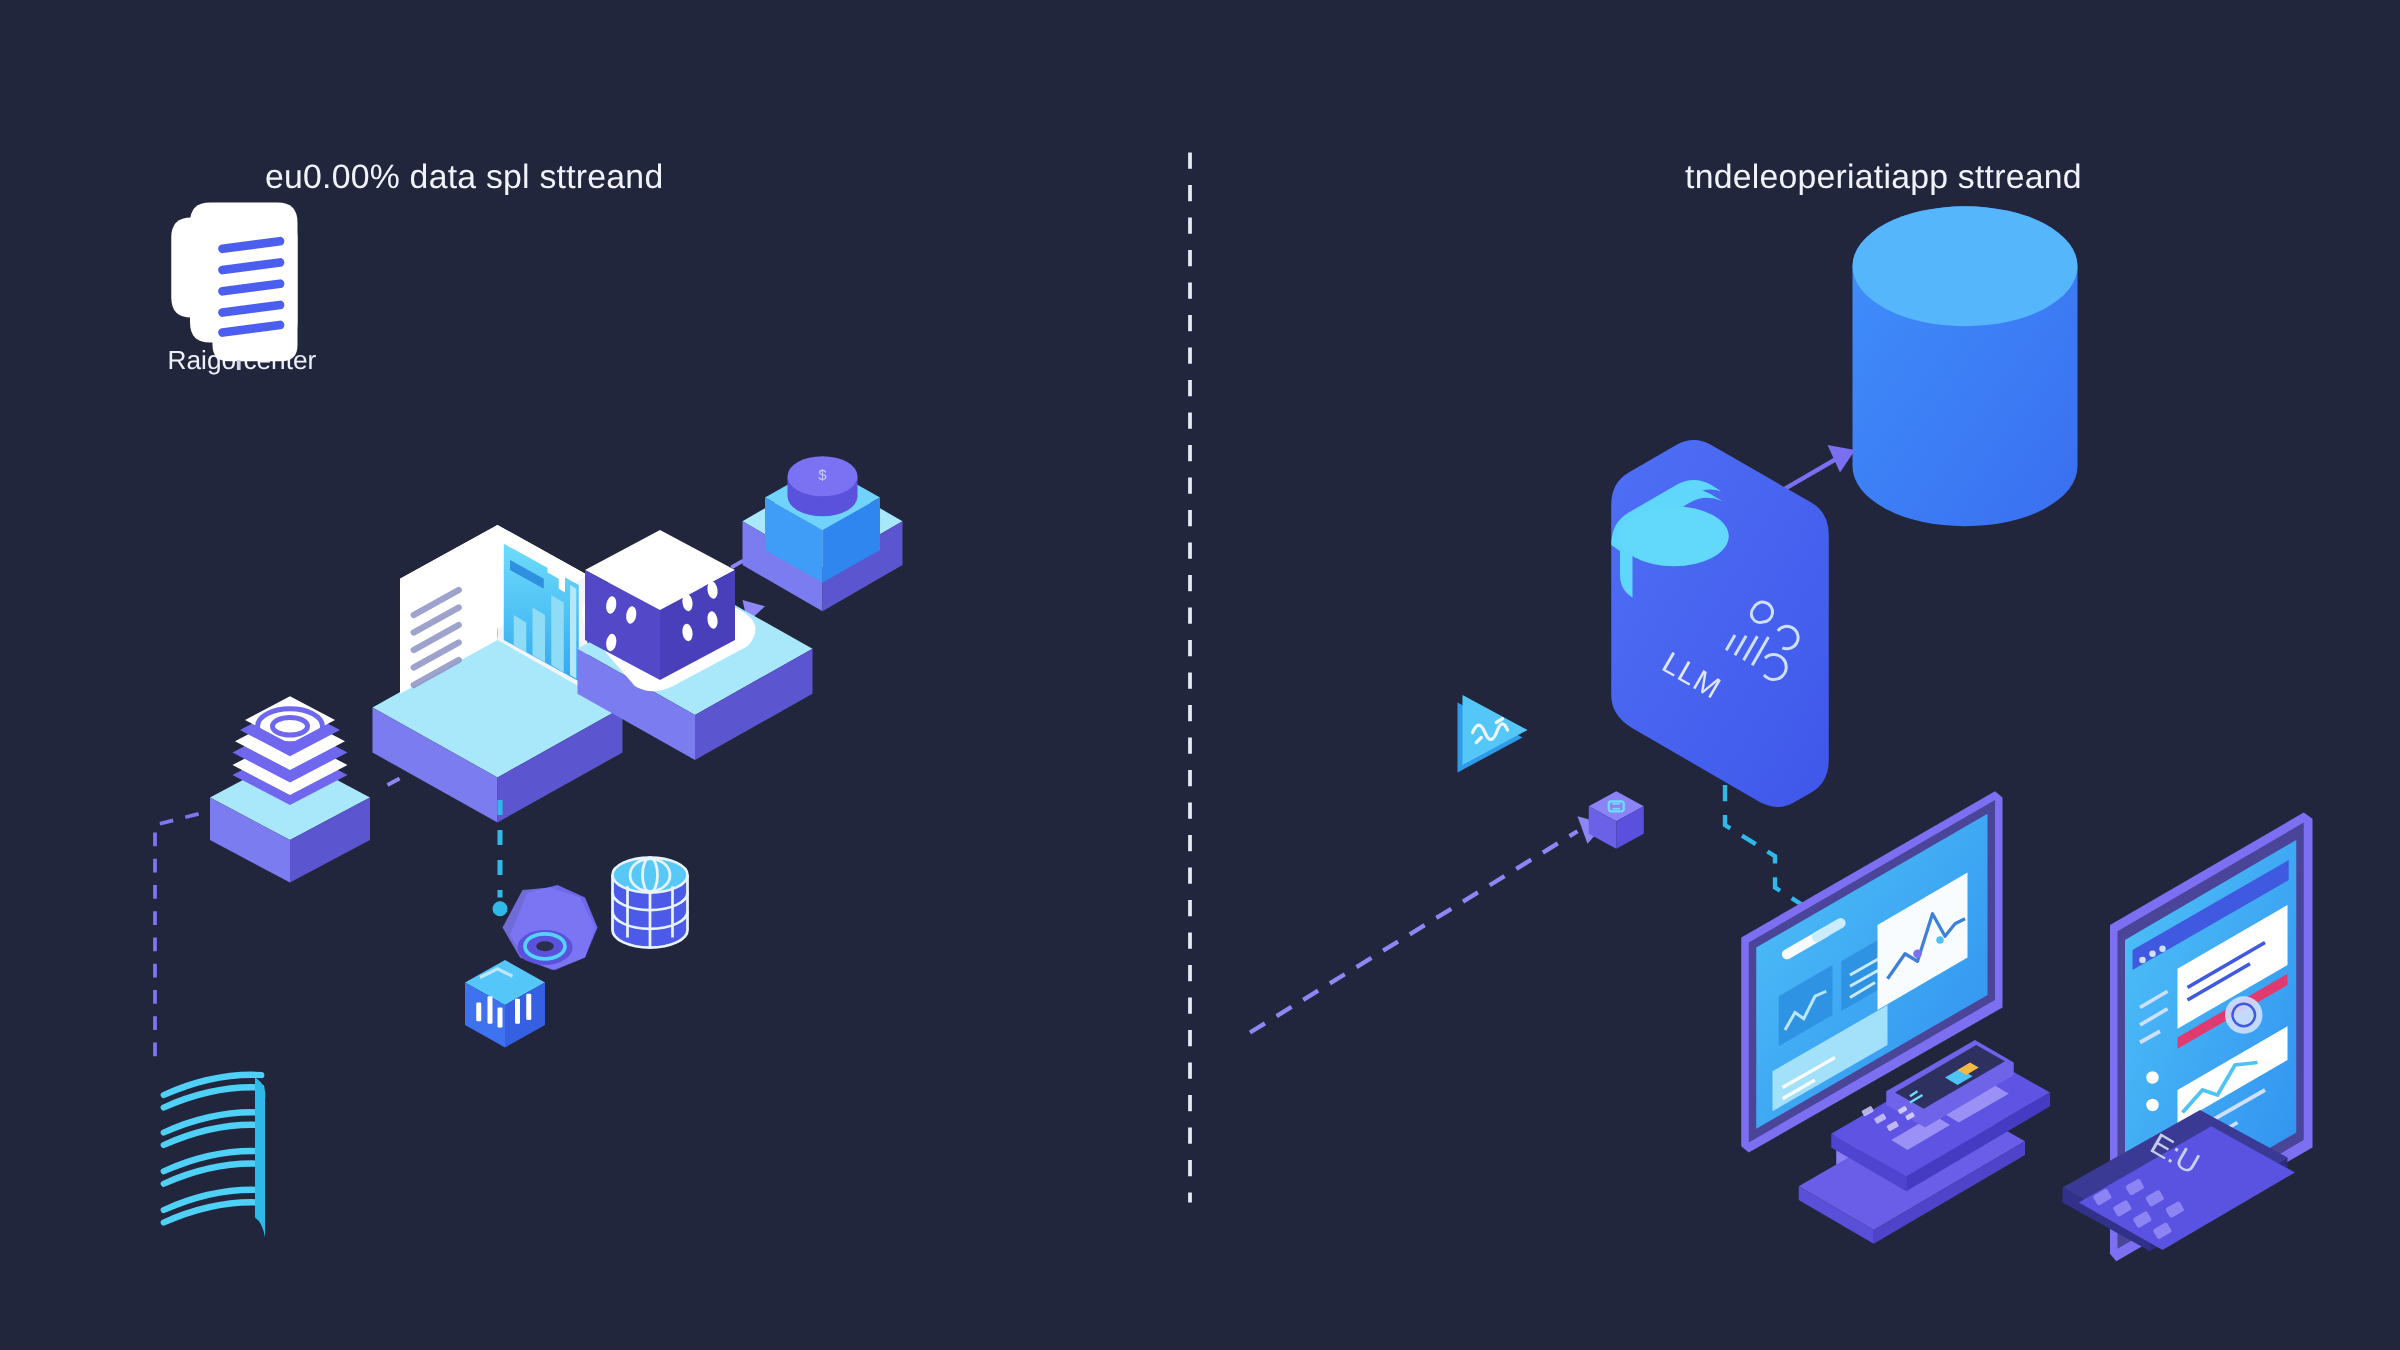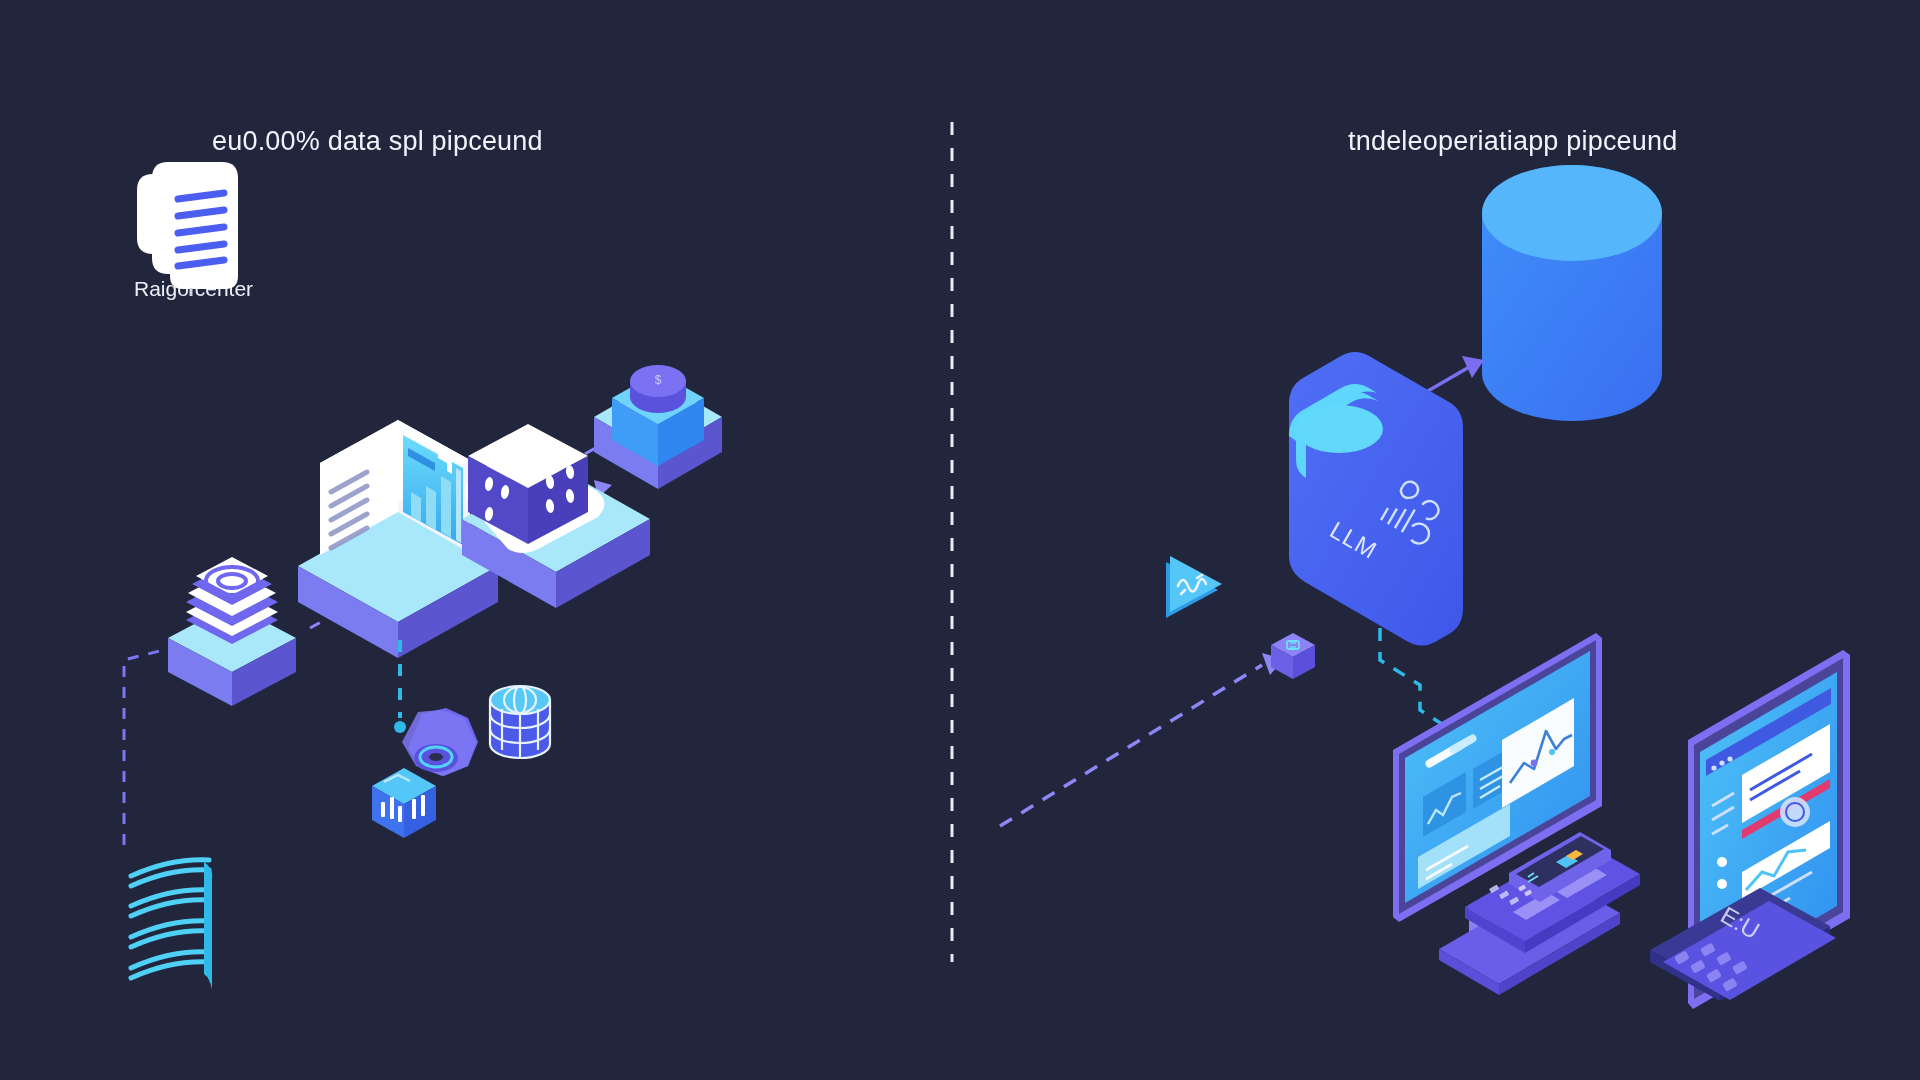--- a/index.html
+++ b/index.html
@@ -37,22 +37,22 @@
   text.slab-label {
     font-family:"Liberation Sans", sans-serif;
     fill:#dfe6ff;
   }
 </style>
 </head>
 <body>
 
 <div id="stage">
 
-  <div class="panel-title" id="title-left">eu0.00% data spl pipceund</div>
-  <div class="panel-title" id="title-right">tndeleoperiatiapp pipceund</div>
+  <div class="panel-title" id="title-left">eu0.00% data spl sttreand</div>
+  <div class="panel-title" id="title-right">tndeleoperiatiapp sttreand</div>
 
   <div class="node-caption" id="caption-raigo">Raigo center</div>
 
   <svg id="art" viewBox="0 0 1920 1080">
     <defs>
       <linearGradient id="gBlueTop" x1="0" y1="0" x2="0" y2="1">
         <stop offset="0%" stop-color="#5ec8fb"></stop>
           <stop offset="100%" stop-color="#3f8dfa"></stop>
       </linearGradient>
       <linearGradient id="gBlueSide" x1="0" y1="0" x2="1" y2="1">

